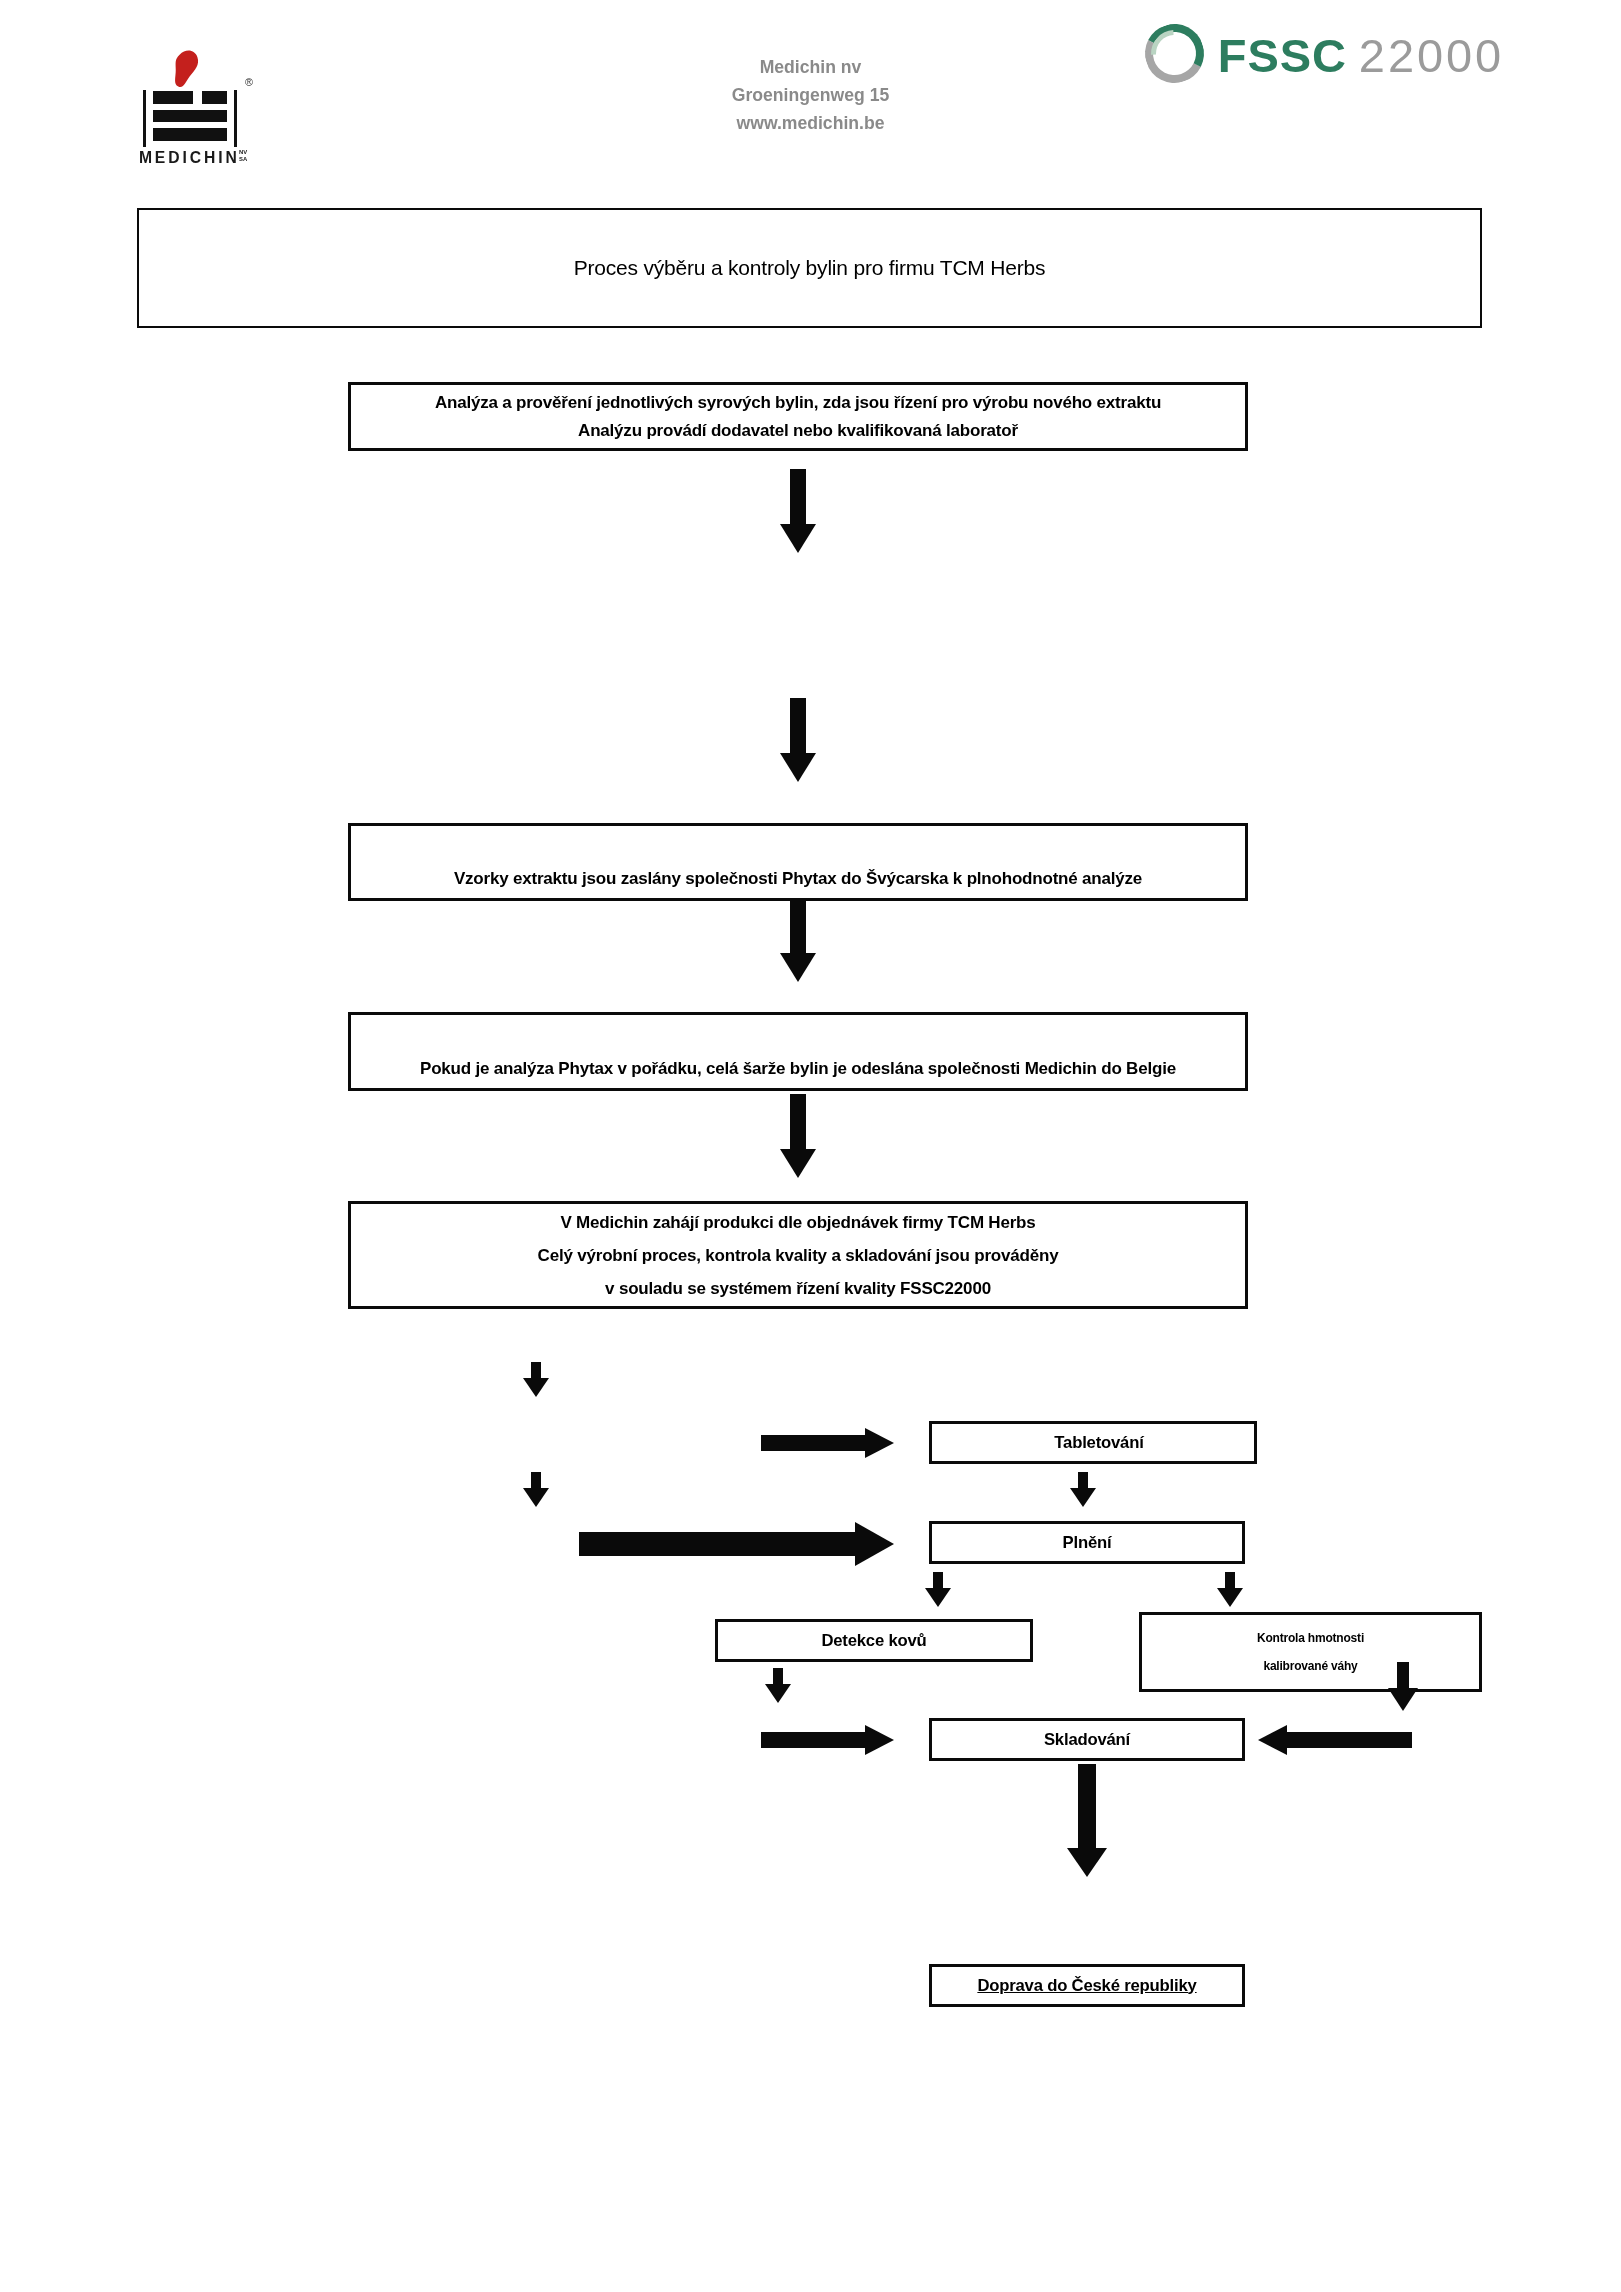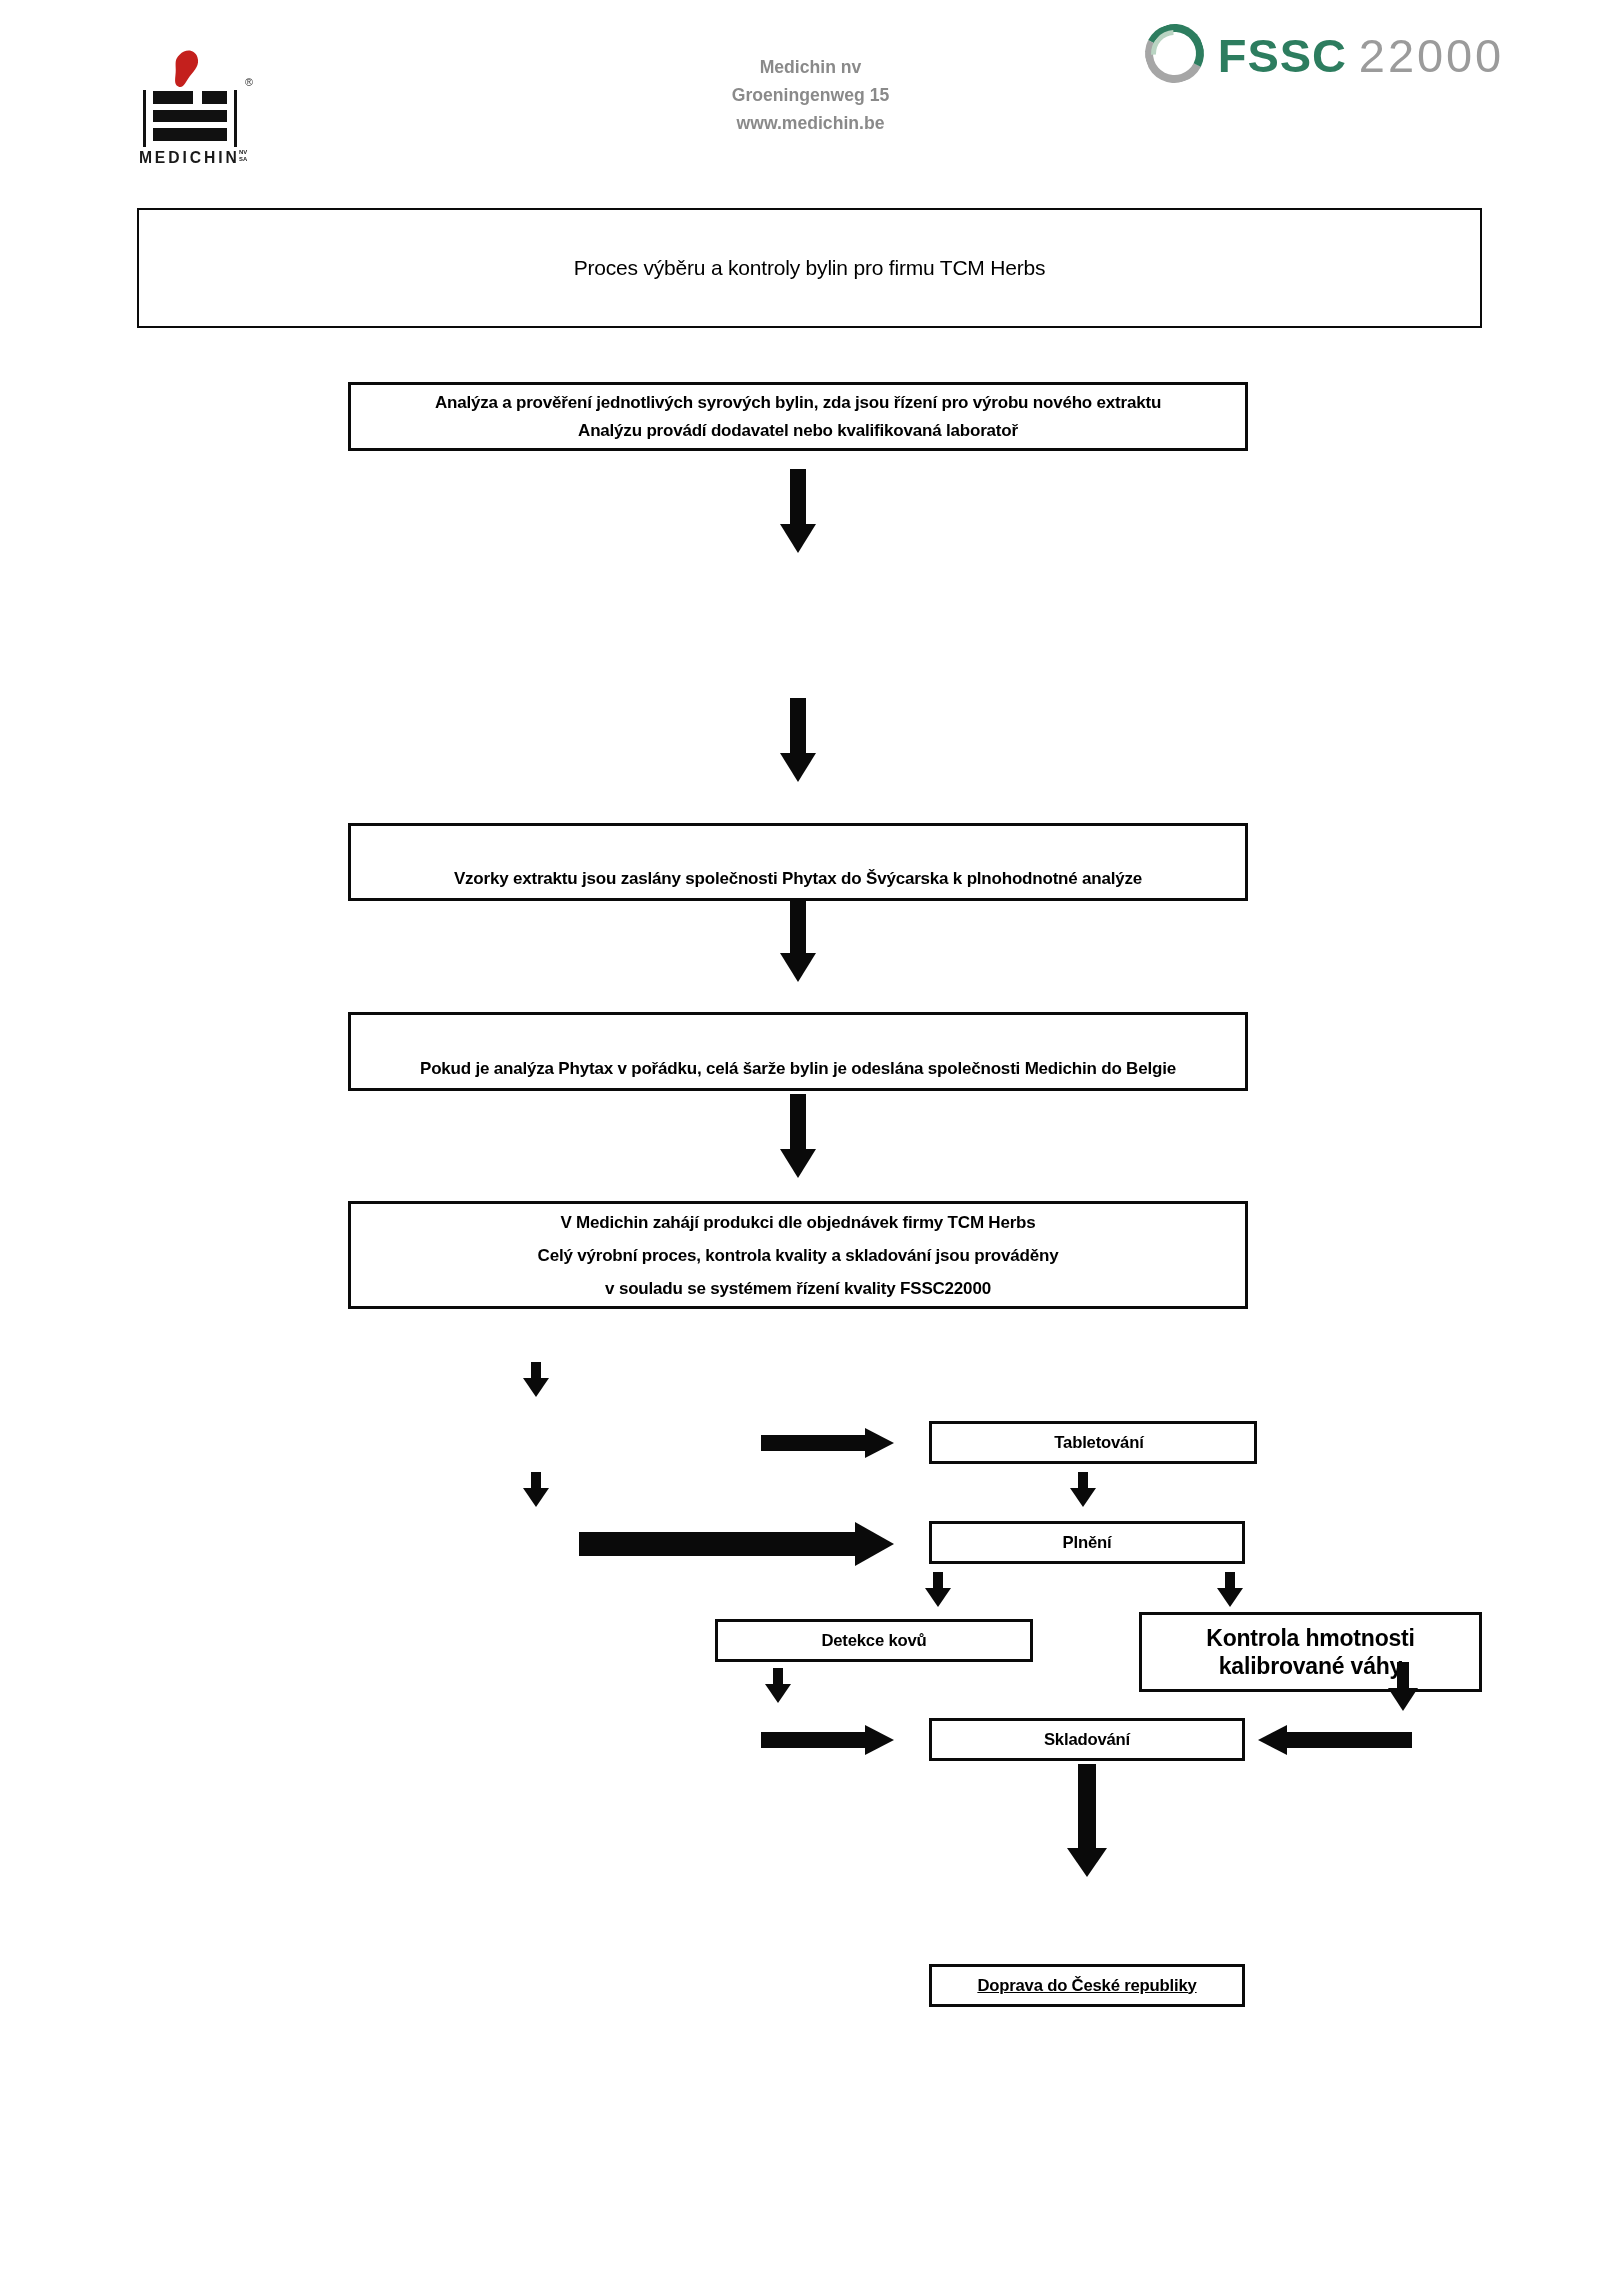--- a/index.html
+++ b/index.html
@@ -206,21 +206,21 @@
     </div>
   <div class="ad sm" style="left:1217px;top:1572px;">
       <div class="sh"></div>
       <div class="hd"></div>
     </div>
 
   <div class="fbox small" style="left:715px;top:1619px;width:312px;text-align:right;">
     <span class="ln">Detekce kovů</span>
   </div>
 
-  <div class="fbox" style="left:1139px;top:1612px;width:337px;height:74px;font-size:23px;line-height:28px;">
+  <div class="fbox" style="left:1139px;top:1612px;width:337px;height:74px;font-size:12px;line-height:28px;">
     <span class="ln">Kontrola hmotnosti</span>
     <span class="ln">kalibrované  váhy</span>
   </div>
 
   <div class="ad sm" style="left:765px;top:1668px;">
       <div class="sh"></div>
       <div class="hd"></div>
     </div>
   <div class="ad med" style="left:1388px;top:1662px;">
       <div class="sh"></div>

